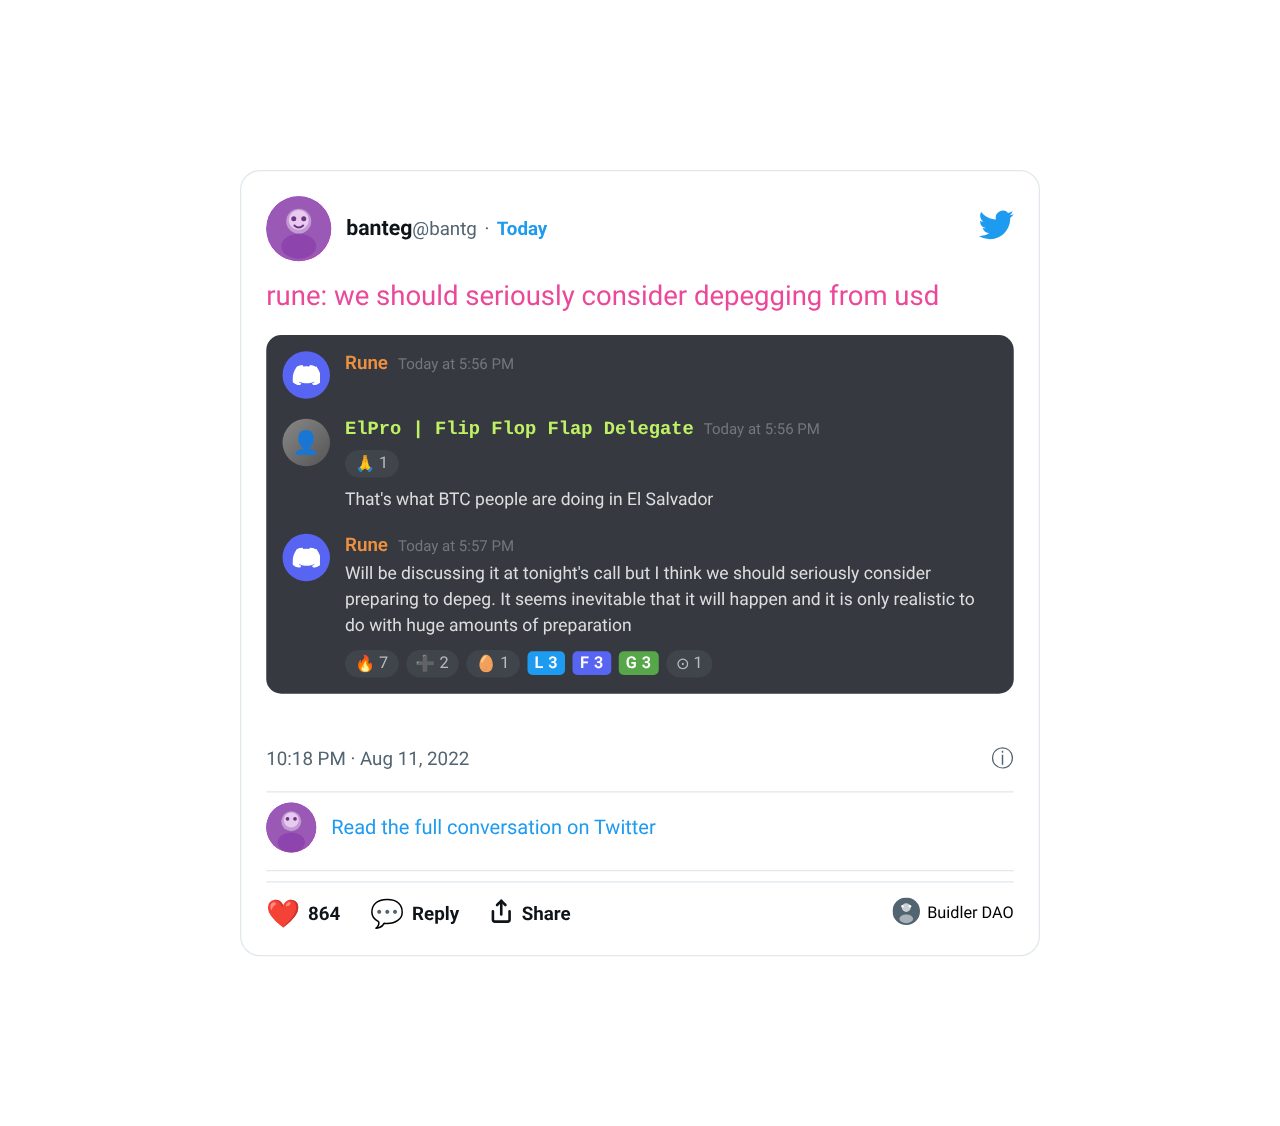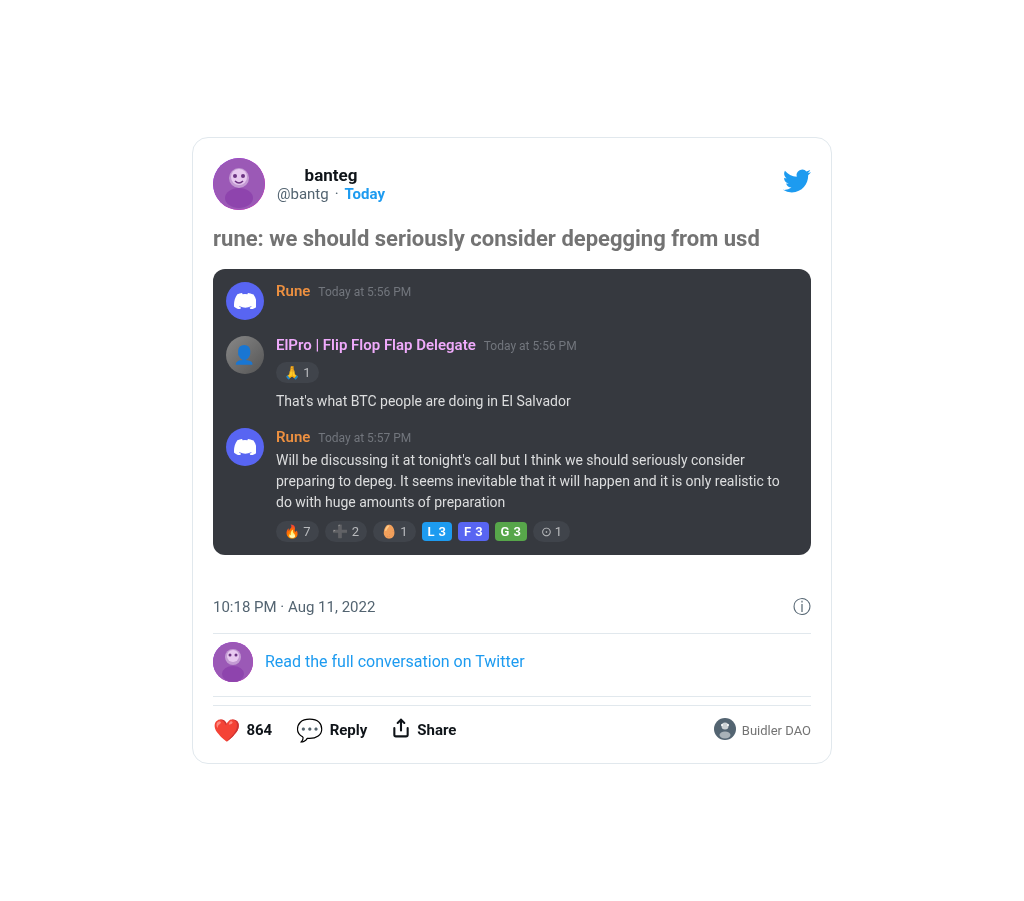--- a/index.html
+++ b/index.html
@@ -38,22 +38,20 @@
       overflow: hidden;
       flex-shrink: 0;
       background: linear-gradient(135deg, #7b2ff7, #f107a3);
       display: flex;
       align-items: center;
       justify-content: center;
       font-size: 22px;
     }
     .user-info {
       display: flex;
-      flex-direction: column;
-      align-items: center;
     }
     .display-name {
       font-weight: 700;
       font-size: 17px;
       color: #0f1419;
     }
     .username-follow {
       display: flex;
       align-items: center;
       gap: 6px;
@@ -65,22 +63,22 @@
       font-weight: 700;
       text-decoration: none;
       cursor: pointer;
     }
     .twitter-icon {
       color: #1d9bf0;
       font-size: 28px;
     }
     .tweet-text {
       font-size: 22px;
-      font-weight: 700;
-      color: #737373;
+      font-weight: 400;
+      color: #ec4899;
       line-height: 1.4;
       margin-bottom: 14px;
     }
     
     .discord-embed {
       background: #36393f;
       border-radius: 12px;
       padding: 13px;
       margin-bottom: 14px;
       color: #dcddde;
@@ -127,23 +125,24 @@
       align-items: baseline;
       gap: 8px;
       margin-bottom: 4px;
     }
     .discord-username-rune {
       color: #ed9040;
       font-weight: 600;
       font-size: 15px;
     }
     .discord-username-elpro {
-      color: #f0abfc;
+      color: #bef264;
       font-weight: 600;
       font-size: 15px;
+      font-family: Liberation Mono, monospace;
     }
     .discord-timestamp {
       color: #72767d;
       font-size: 12px;
     }
     .discord-msg-text {
       color: #dcddde;
       font-size: 14px;
       line-height: 1.5;
       word-break: break-word;
@@ -242,21 +241,21 @@
       font-weight: 700;
       color: #0f1419;
     }
     .heart-icon { color: #f91880; font-size: 22px; }
     .bubble-icon { color: #1d9bf0; font-size: 22px; }
     .buidler-dao {
       display: flex;
       align-items: center;
       gap: 6px;
       font-size: 13px;
-      color: #737373;
+      color: #000000;
     }
   </style>
 </head>
 <body>
 
 <div class="tweet-card">
 
   <div class="tweet-header">
     <div class="tweet-header-left">
       <div class="avatar">

